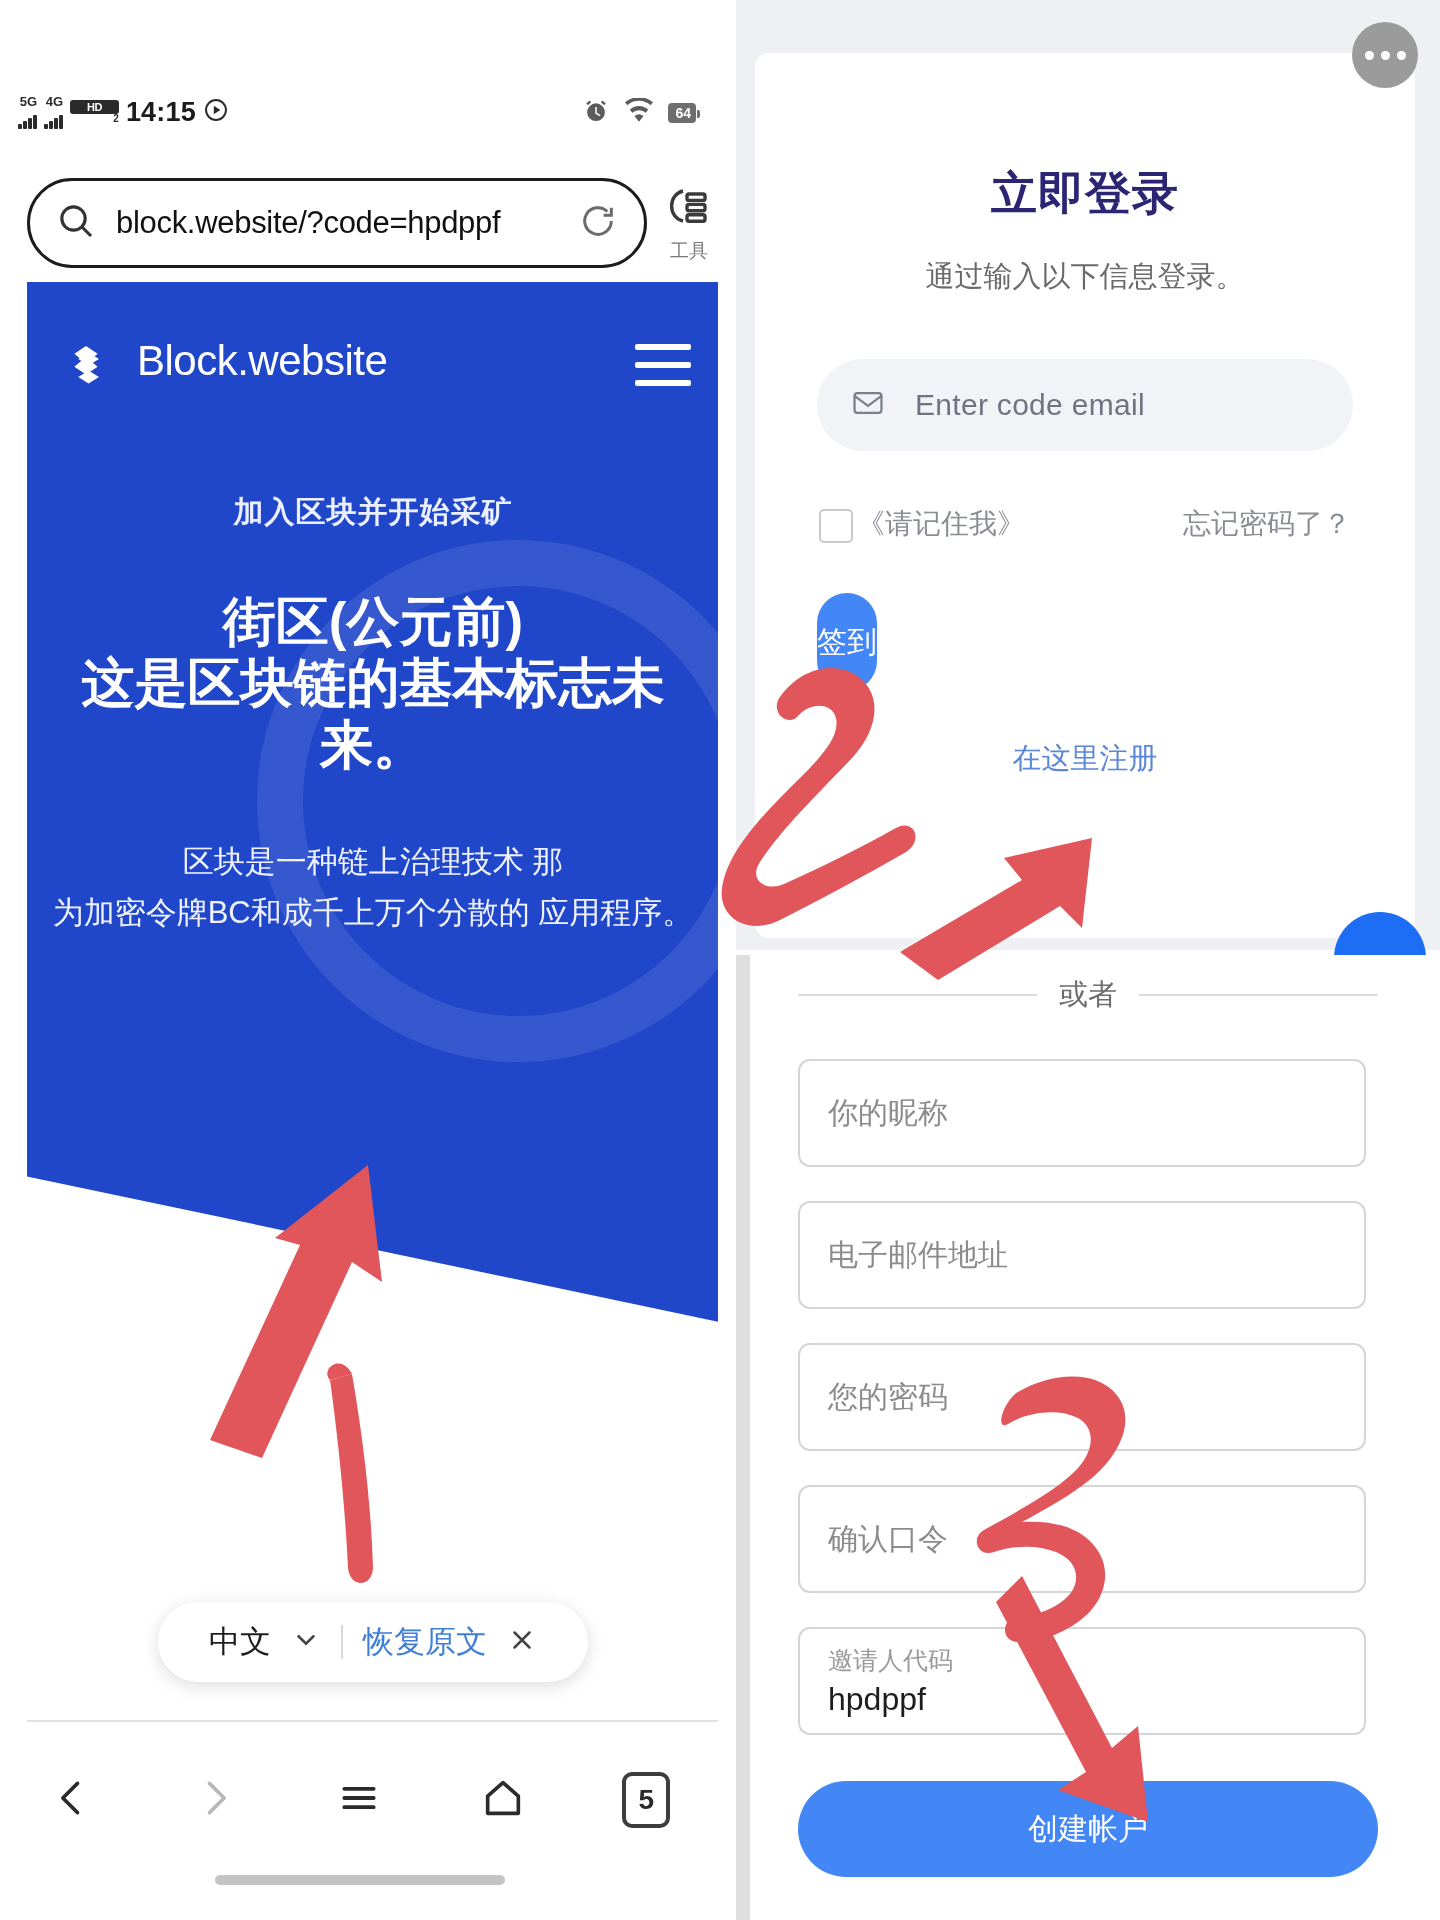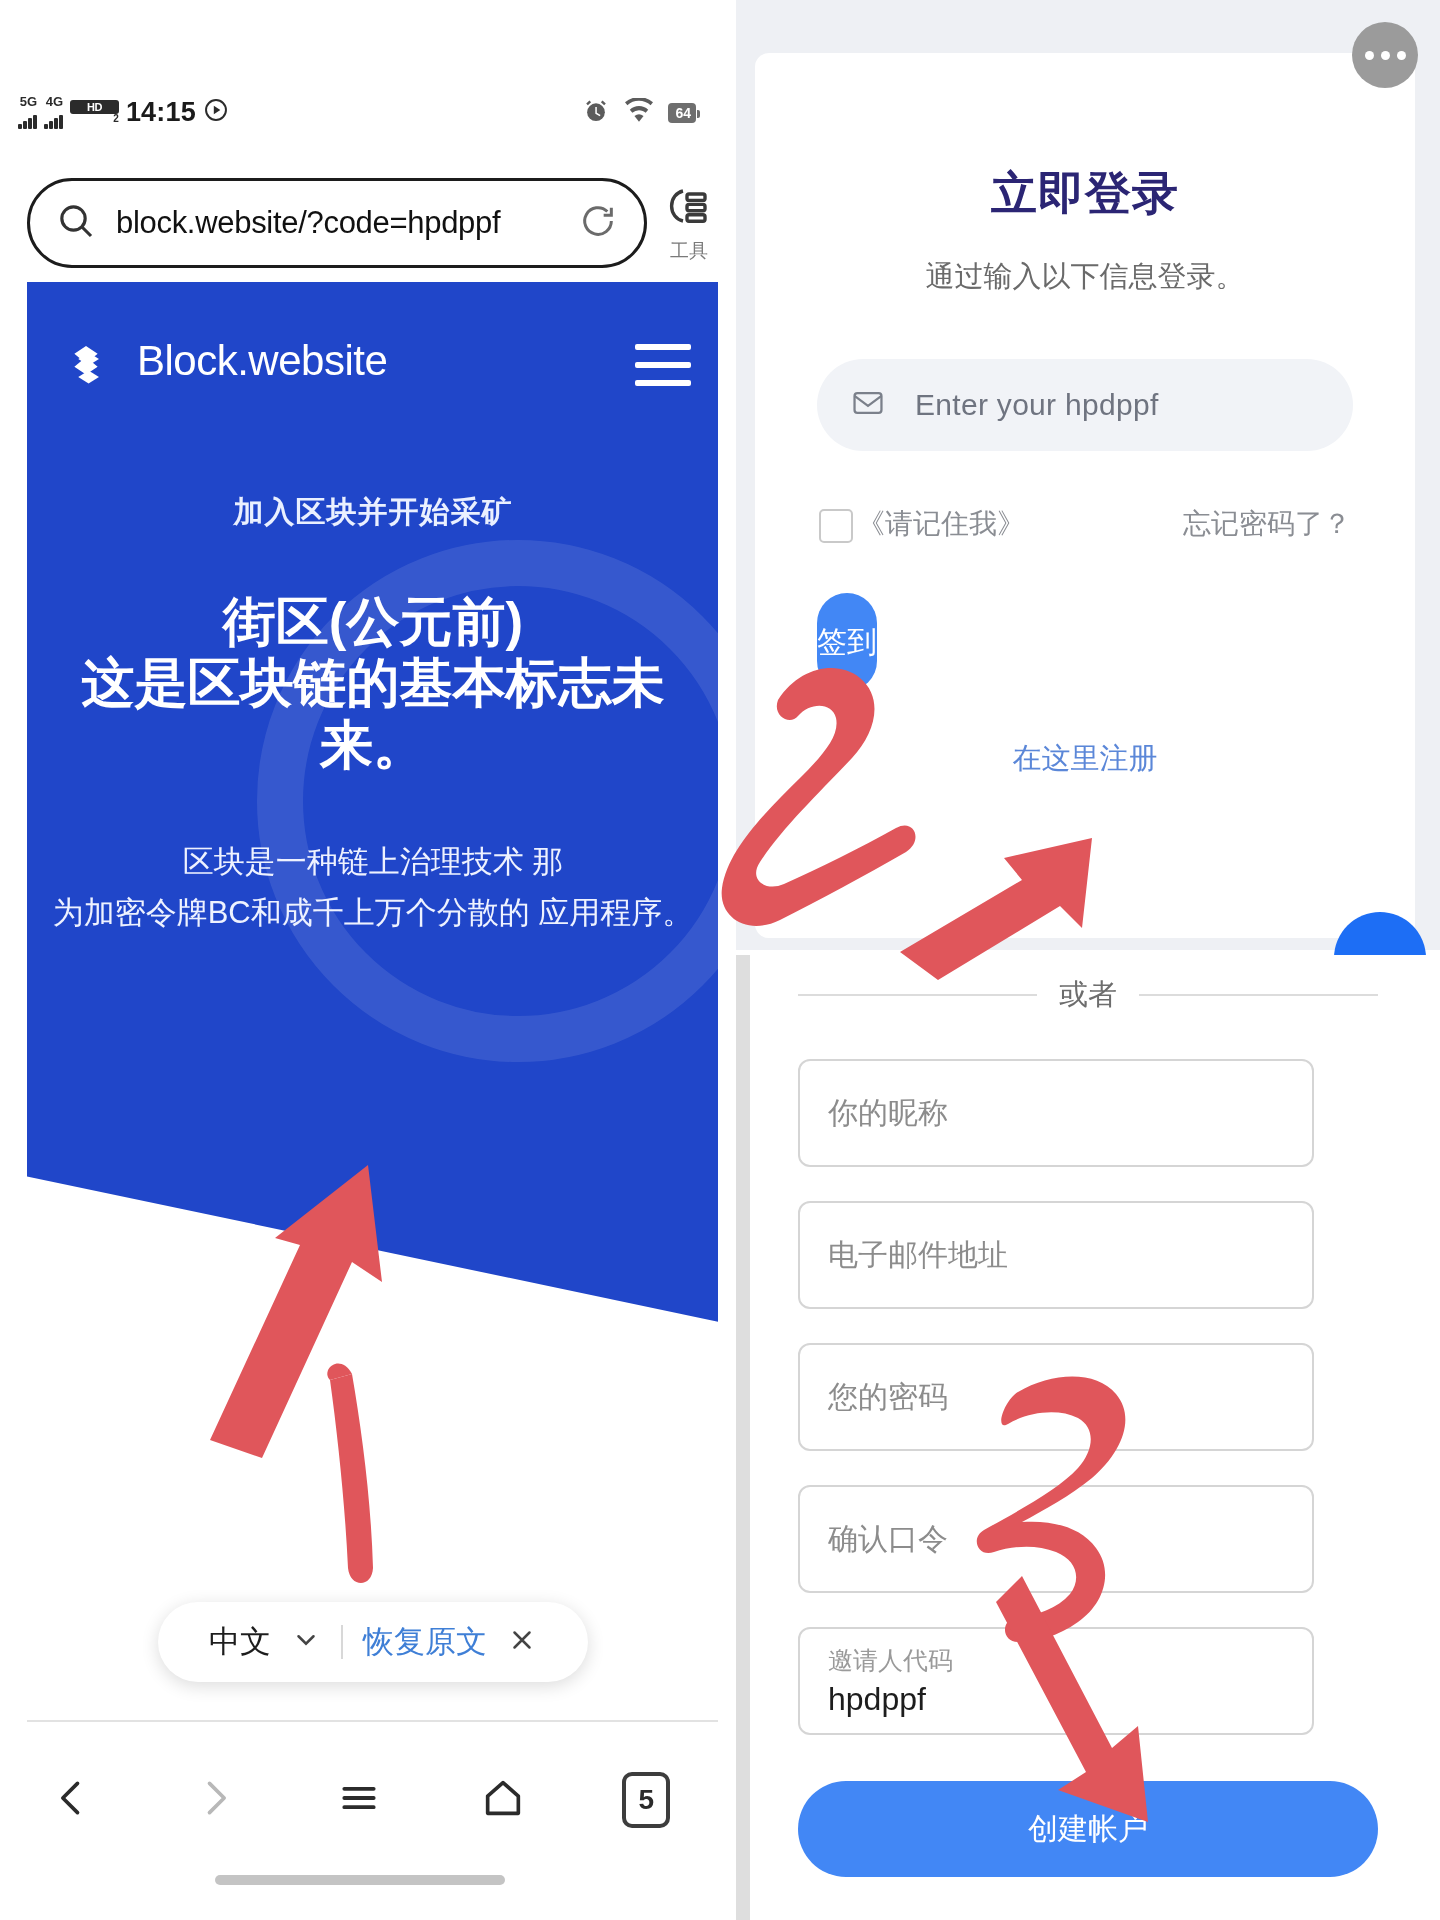--- a/index.html
+++ b/index.html
@@ -158,21 +158,21 @@
   #register-screen{
     position:absolute; left:0; top:955px; width:704px; height:965px; background:#fff;
   }
   #left-rail{ position:absolute; left:0; top:0; width:14px; height:965px; background:#dedede; }
 
   #or-row{ position:absolute; left:62px; top:20px; width:580px; display:flex; align-items:center; gap:22px; }
   .or-line{ flex:1; height:2px; background:#dcdcdc; }
   #or-text{ font-size:29px; color:#6d6d6d; }
 
   .reg-field{
-    position:absolute; left:62px; width:516px; height:108px;
+    position:absolute; left:62px; width:568px; height:108px;
     border:2px solid #d5d5d5; border-radius:12px;
     display:flex; align-items:center; padding:0 28px;
   }
   .reg-ph{ font-size:30px; color:#8c8c8c; }
   #f-nick{ top:104px; }
   #f-email{ top:246px; }
   #f-pass{ top:388px; }
   #f-confirm{ top:530px; }
   #f-invite{ top:672px; flex-direction:column; align-items:flex-start; justify-content:center; gap:4px; }
   #invite-label{ font-size:25px; color:#9a9a9a; }
@@ -365,21 +365,21 @@
       <div id="login-title">立即登录</div>
       <div id="login-sub">通过输入以下信息登录。</div>
 
       <div id="email-pill" class="inp-pill">
         <span>
           <svg width="34" height="34" viewBox="0 0 24 24" fill="none" stroke="#7b808b" stroke-width="1.6">
               <rect x="2.5" y="5" width="19" height="14" rx="2"></rect>
               <path d="M2.5 7l9.5 7 9.5-7"></path>
             </svg>
         </span>
-        <span class="inp-ph">Enter your hpdppf</span>
+        <span class="inp-ph">Enter code email</span>
       </div>
 
 
       <div id="opts-row">
         <div id="remember-group">
           <span id="remember-box"></span>
           <span id="remember-label">《请记住我》</span>
         </div>
         <span id="forgot-link">忘记密码了？</span>
       </div>

